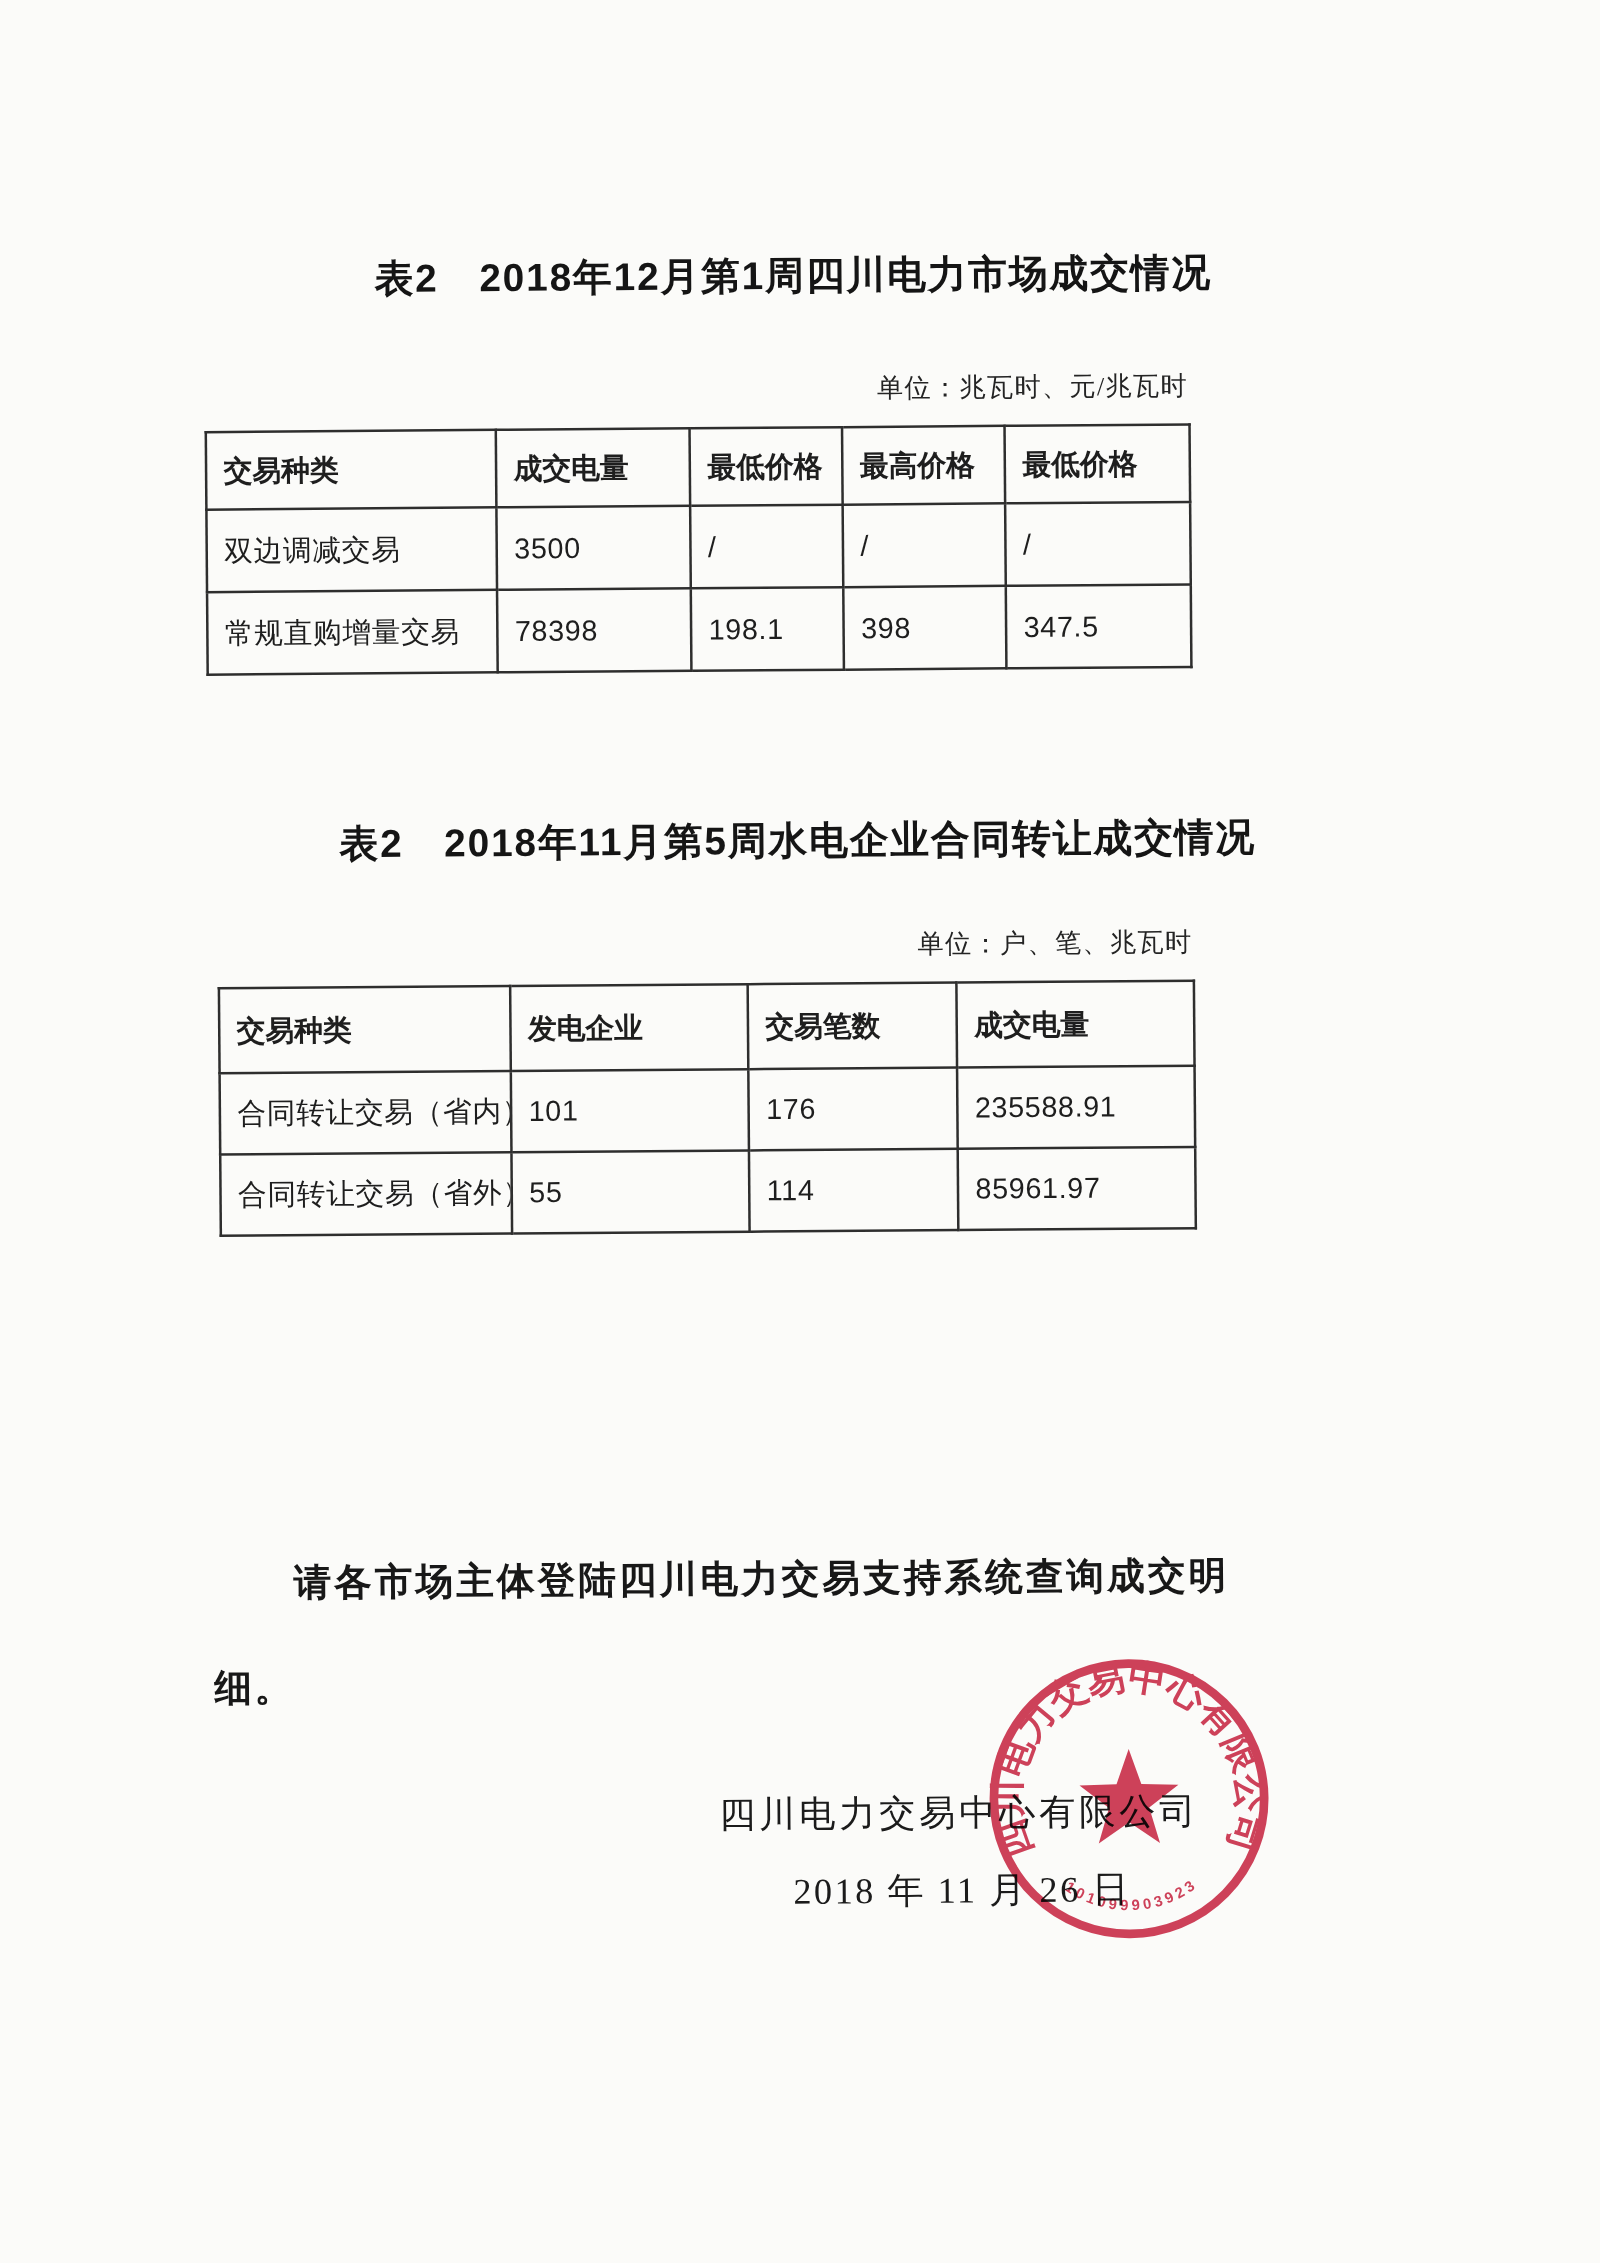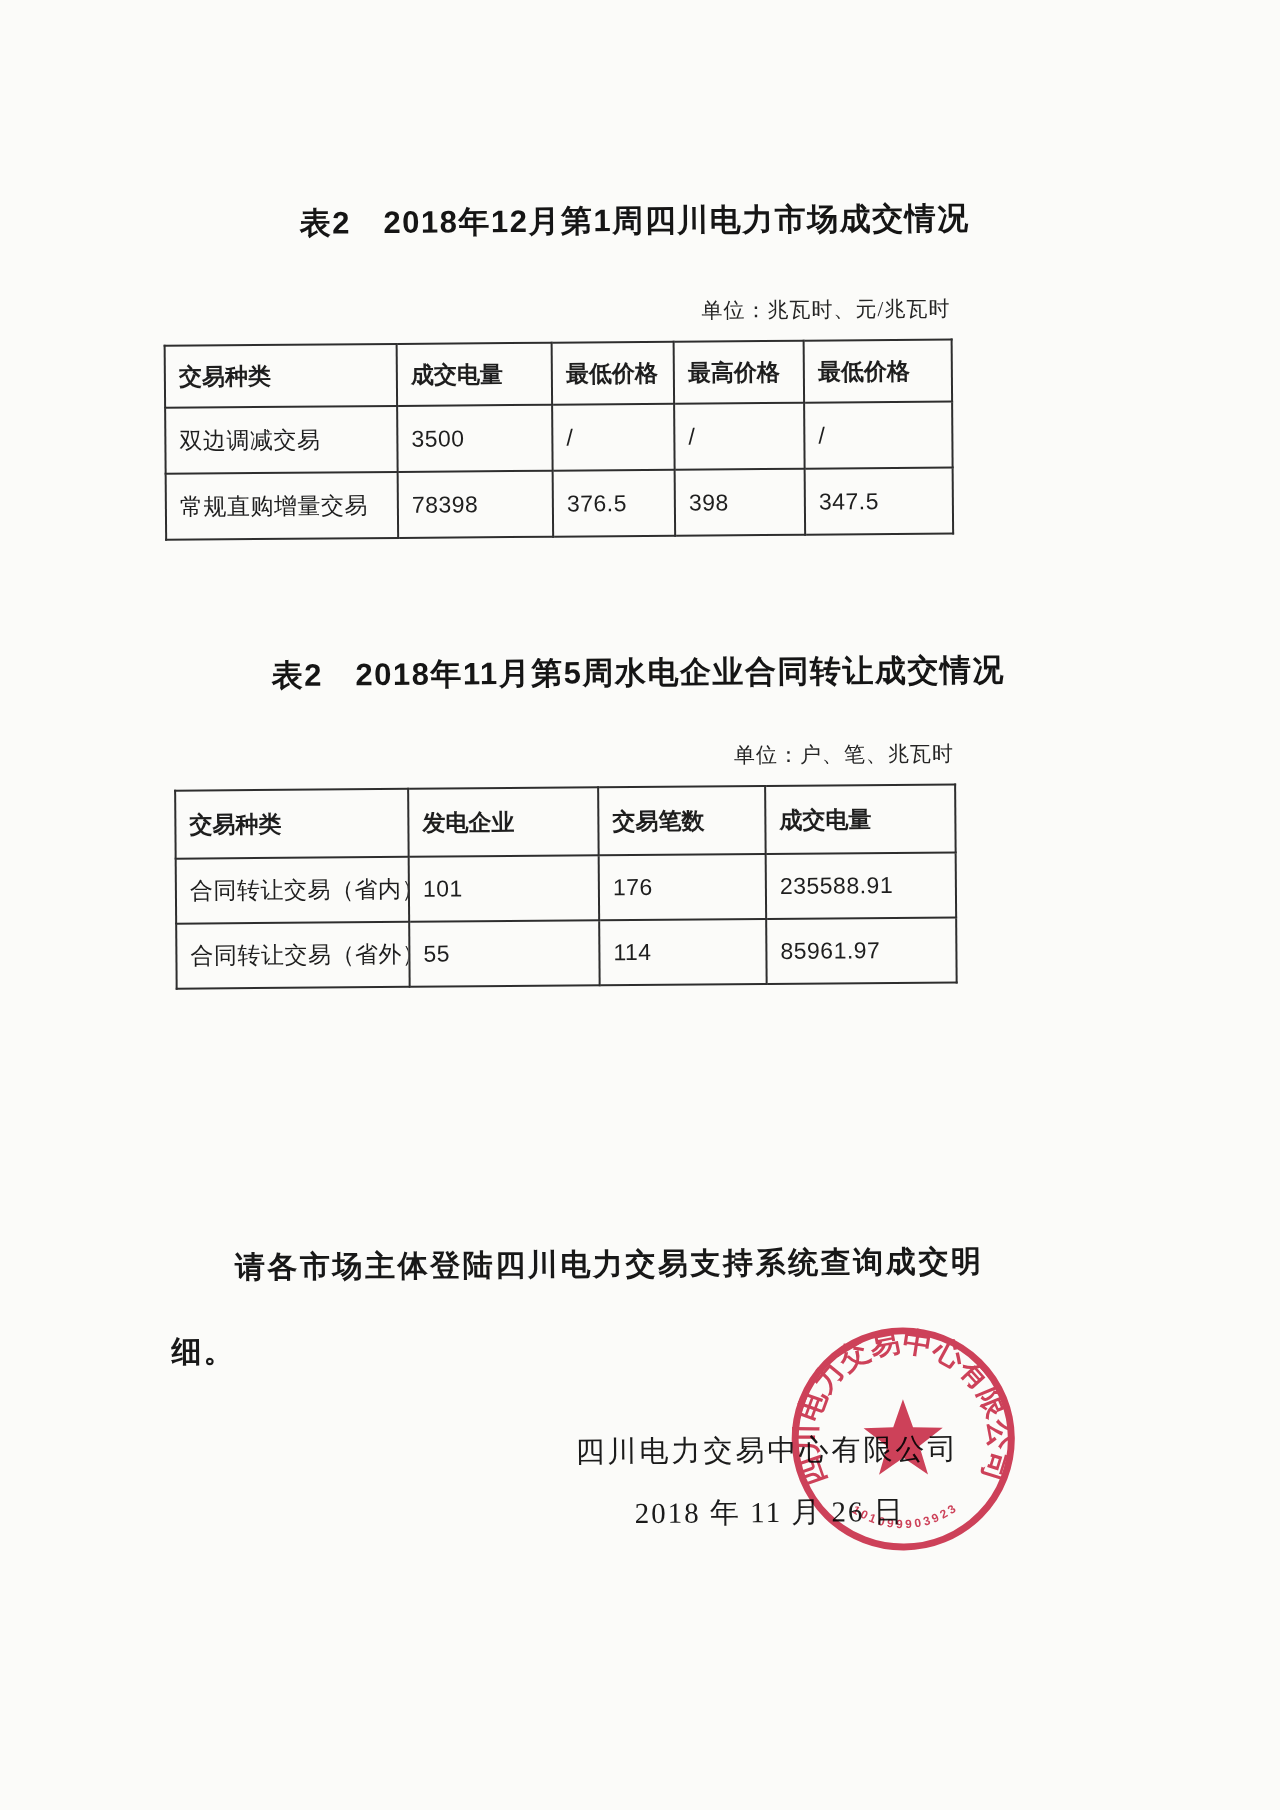--- a/index.html
+++ b/index.html
@@ -111,21 +111,21 @@
         <tr>
           <td>双边调减交易</td>
           <td>3500</td>
           <td>/</td>
           <td>/</td>
           <td>/</td>
         </tr>
         <tr>
           <td>常规直购增量交易</td>
           <td>78398</td>
-          <td>376.5</td>
+          <td>198.1</td>
           <td>398</td>
           <td>347.5</td>
         </tr>
       </tbody>
     </table>
 
   <div id="title2" class="doc-title">表2　2018年11月第5周水电企业合同转让成交情况</div>
 
   <div id="unit2" class="unit-note">单位：户、笔、兆瓦时</div>
 

